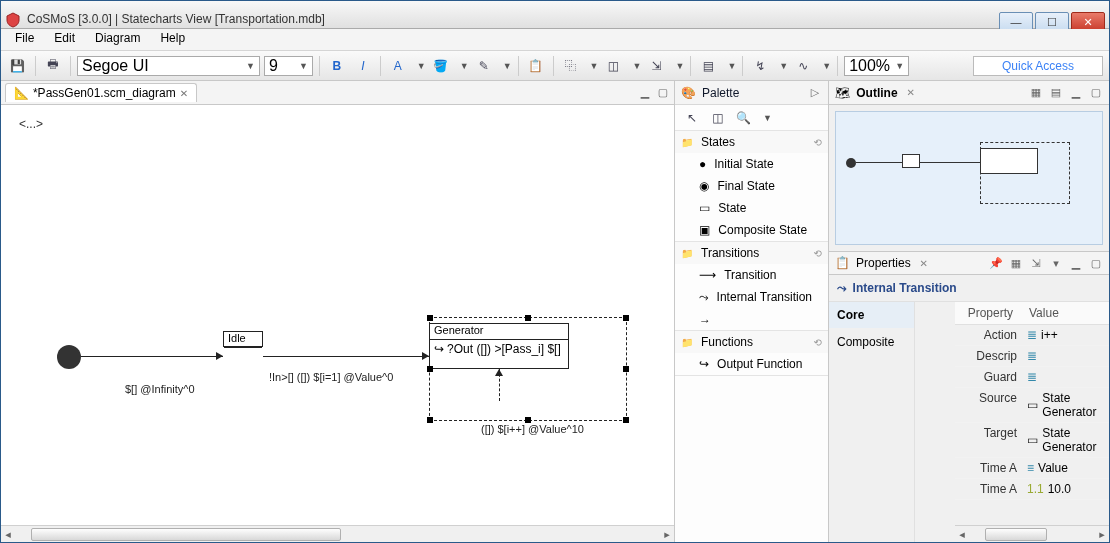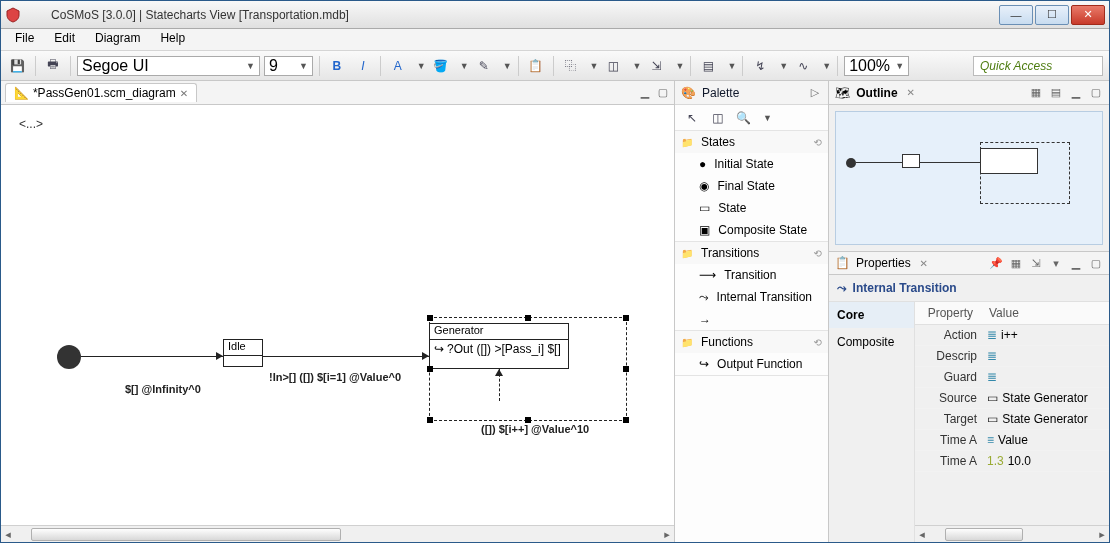--- a/index.html
+++ b/index.html
@@ -1,53 +1,53 @@
 <!DOCTYPE html>
 <html><head>
 <meta charset="utf-8">
 <style>
 * { box-sizing: border-box; margin: 0; padding: 0; font-family: "Segoe UI", Tahoma, sans-serif; font-size: 12px; }
 body { width: 1110px; height: 543px; background: #fff; overflow: hidden; }
 .window { width: 1110px; height: 543px; border: 1px solid #2a5a8a; background: #f0f0f0; display: flex; flex-direction: column; }
-.titlebar { height: 28px; background: linear-gradient(#f8f8f8,#e0e0e0); display: flex; align-items: center; padding: 11px 4px; border-bottom: 1px solid #aaa; gap: 24px; }
+.titlebar { height: 28px; background: linear-gradient(#f8f8f8,#e0e0e0); display: flex; align-items: flex-start; padding: 11px 4px; border-bottom: 1px solid #aaa; }
 .titlebar .icon16 { width:16px; height:16px; margin-right:6px; display:inline-flex; align-items:center; justify-content:center; }
 .titlebar .title { flex:1; color:#333; }
 .winbtns { display:flex; gap:2px; }
 .winbtn { width:34px; height:20px; border:1px solid #6a8fb5; background:linear-gradient(#e8f0fa,#c8dcf0); display:flex; align-items:center; justify-content:center; border-radius:2px; font-size:11px; color:#333; cursor:pointer;}
 .winbtn.close { background:linear-gradient(#e97b6a,#c83a2a); color:#fff; border-color:#a02a1a;}
 .menubar { height:22px; background:#f4f4f4; display:flex; align-items:flex-start; padding:0 6px; gap:4px; border-bottom:1px solid #d5d5d5;}
 .menubar .mi { padding:2px 8px; text-decoration:underline dotted transparent; cursor:pointer;}
 .toolbar { height:30px; background:linear-gradient(#fafafa,#e6e6e6); border-bottom:1px solid #c8c8c8; display:flex; align-items:center; padding:0 6px; gap:4px;}
 .tbtn { width:22px; height:22px; border:1px solid transparent; display:inline-flex; align-items:center; justify-content:center; color:#445; cursor:pointer; border-radius:2px;}
 .tsep { width:1px; height:20px; background:#ccc; margin:0 2px;}
 .fontbox { height:20px; border:1px solid #aaa; background:#fff; display:flex; align-items:center; padding:0 4px; }
 .fontbox input { border:none; outline:none; width:160px; font-size:16px; background:transparent;}
 .sizebox input { width:26px;}
 .dropdown-arrow { font-size:9px; color:#555; margin-left:4px; cursor:pointer;}
 .zoom input { width:42px;}
-.quickaccess { margin-left:auto; width:130px; height:20px; border:1px solid #bbb; background:#fff; display:flex; align-items:center; padding:0 6px; color:#4d7c0f; font-style:italic;}
+.quickaccess { margin-left:auto; width:130px; height:20px; border:1px solid #bbb; background:#fff; display:flex; align-items:center; padding:0 6px; color:#3b82f6; justify-content:center;}
 .client { flex:1; display:flex; min-height:0; }
 .leftpane { flex:1; display:flex; flex-direction:column; border-right:1px solid #c8c8c8; min-width:0;}
 .tabrow { height:24px; display:flex; align-items:center; border-bottom:1px solid #c8c8c8; padding:0 4px; gap:4px; background:#f4f4f4;}
 .tab { display:flex; align-items:center; gap:4px; padding:2px 8px; background:#fff; border:1px solid #c8c8c8; border-bottom:none; border-radius:3px 3px 0 0; cursor:pointer;}
 .tab .x { color:#777; font-size:10px; cursor:pointer;}
 .tabrow .right { margin-left:auto; display:flex; gap:4px; }
 .smicon { width:14px; height:14px; display:inline-flex; align-items:center; justify-content:center; color:#666; cursor:pointer; font-size:11px;}
 .canvas { flex:1; position:relative; background:#fff; overflow:hidden;}
 .ellipsis { position:absolute; left:18px; top:12px; color:#333;}
 .initstate { position:absolute; left:56px; top:240px; width:24px; height:24px; background:#333; border-radius:50%;}
 .edge { position:absolute; background:#222; height:1px;}
 .arrowr { position:absolute; width:0; height:0; border-top:4px solid transparent; border-bottom:4px solid transparent; border-left:7px solid #222;}
 .statebox { position:absolute; border:1px solid #222; background:#fff; }
-.idle { left:222px; top:234px; width:40px; height:28px;}
+.idle { left:222px; top:226px; width:40px; height:16px;}
 .idle .hdr { height:16px; border-bottom:1px solid #222; padding:0 4px; font-size:11px;}
 .gen { left:428px; top:218px; width:140px; height:46px;}
 .gen .hdr { height:16px; border-bottom:1px solid #222; padding:0 4px; font-size:11px;}
 .gen .body { padding:2px 4px; font-size:11px; display:flex; align-items:center; gap:3px;}
-.edgelabel { position:absolute; font-size:11px; color:#222; white-space:nowrap;font-weight:bold;}
+.edgelabel { position:absolute; font-size:11px; color:#222; white-space:nowrap;}
 .selhandles { position:absolute; border:1px dashed #222;}
 .handle { position:absolute; width:6px; height:6px; background:#000;}
 .hscroll { height:17px; background:#f0f0f0; border-top:1px solid #d0d0d0; display:flex; align-items:center;}
 .hscroll .thumb { height:13px; background:linear-gradient(#fefefe,#d8d8d8); border:1px solid #b0b0b0; border-radius:2px; margin:0 16px; width:46%;}
 .palpane { width:154px; display:flex; flex-direction:column; border-right:1px solid #c8c8c8; background:#fdfdfd;}
 .palhdr { height:24px; display:flex; align-items:center; padding:0 6px; border-bottom:1px solid #d8d8d8; gap:6px; background:#f4f4f4;}
 .palhdr .title { flex:1; color:#0f172a;}
 .paltools { height:26px; display:flex; align-items:center; gap:4px; padding:0 6px; border-bottom:1px solid #e4e4e4;}
 .drawer { border-bottom:1px solid #e4e4e4;}
 .drawerhdr { height:22px; display:flex; align-items:center; gap:6px; padding:0 6px; background:#f8f8f8; cursor:pointer;}
@@ -56,21 +56,21 @@
 .drawerhdr .pin { font-size:10px; color:#999;}
 .palitem { height:22px; display:flex; align-items:center; gap:8px; padding:0 10px 0 24px; cursor:pointer;}
 .rightpane { width:280px; display:flex; flex-direction:column;}
 .outlinehdr { height:24px; display:flex; align-items:center; padding:0 6px; gap:6px; border-bottom:1px solid #c8c8c8; background:#f4f4f4;}
 .outlinehdr .title { font-weight:bold;}
 .outlinehdr .spacer { flex:1;}
 .outlinecanvas { height:134px; margin:6px; border:1px solid #b8cde2; background:#e6f0fa; position:relative;}
 .propshdr { height:24px; display:flex; align-items:center; padding:0 6px; gap:6px; border-top:1px solid #c8c8c8; border-bottom:1px solid #c8c8c8; background:#f4f4f4;}
 .propshdr .spacer{flex:1;}
 .propsheading { padding:6px 8px; font-weight:bold; color:#2a4a8a; display:flex; align-items:center; gap:6px;}
-.propsbody { flex:1; display:flex; min-height:0; border-top:1px solid #e0e0e0;}
+.propsbody { flex:1; display:flex; min-height:0; border-top:1px solid #e0e0e0;gap:40px;}
 .proptabs { width:86px; border-right:1px solid #e0e0e0; display:flex; flex-direction:column;}
 .proptab { padding:6px 8px; cursor:pointer; border-bottom:1px solid #f0f0f0;}
 .proptab.sel { background:#e6eef6; font-weight:bold;}
 .proprows { flex:1; display:flex; flex-direction:column; overflow:hidden;}
 .proprowhdr { display:flex; border-bottom:1px solid #e0e0e0; background:#fafafa;}
 .proprowhdr div { padding:4px 8px; color:#555;}
 .proprow { display:flex; border-bottom:1px solid #f2f2f2; }
 .proprow .k { width:66px; padding:3px 4px 3px 12px; text-align:right; color:#333; white-space:nowrap; overflow:hidden;}
 .proprow .v { flex:1; padding:3px 6px; display:flex; align-items:center; gap:4px;}
 </style>
@@ -359,21 +359,21 @@
           <div class="proprow">
               <div class="k">Time A</div>
               <div class="v">
                 <span style="color:#38a">≡</span>
                 <span>Value</span>
               </div>
             </div>
           <div class="proprow">
               <div class="k">Time A</div>
               <div class="v">
-                <span style="color:#9a3">1.3</span>
+                <span style="color:#9a3">1.1</span>
                 <span>10.0</span>
               </div>
             </div>
           <div class="hscroll" style="margin-top:auto">
             <span class="smicon">◂</span>
             <div class="thumb" style="width:40%"></div>
             <span class="smicon" style="margin-left:auto">▸</span>
           </div>
         </div>
       </div>

